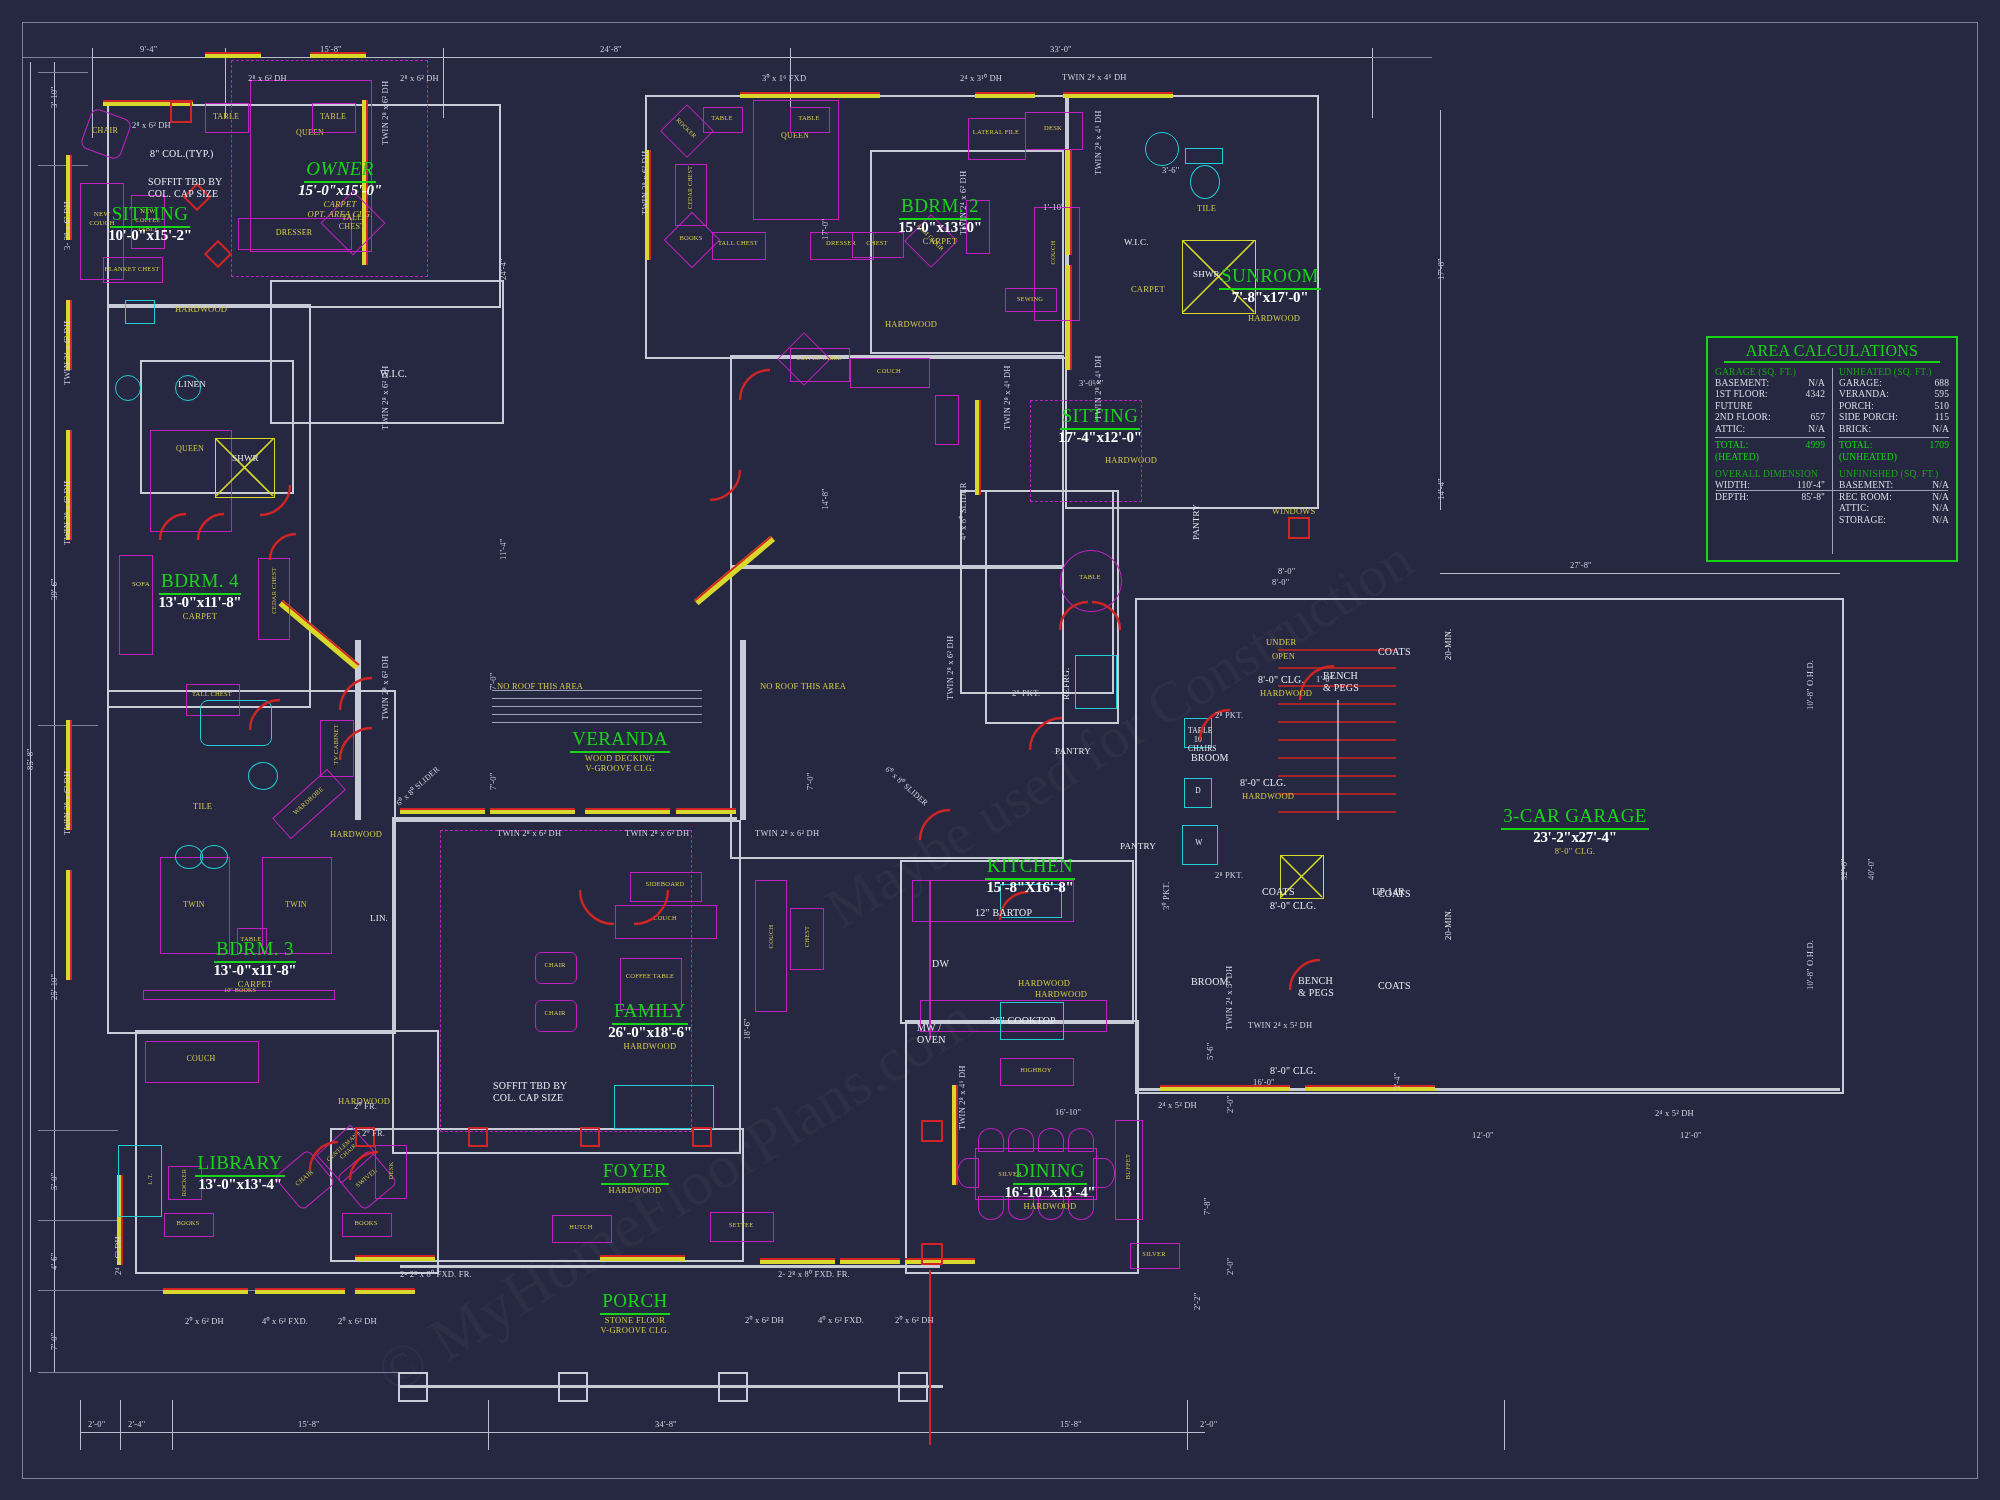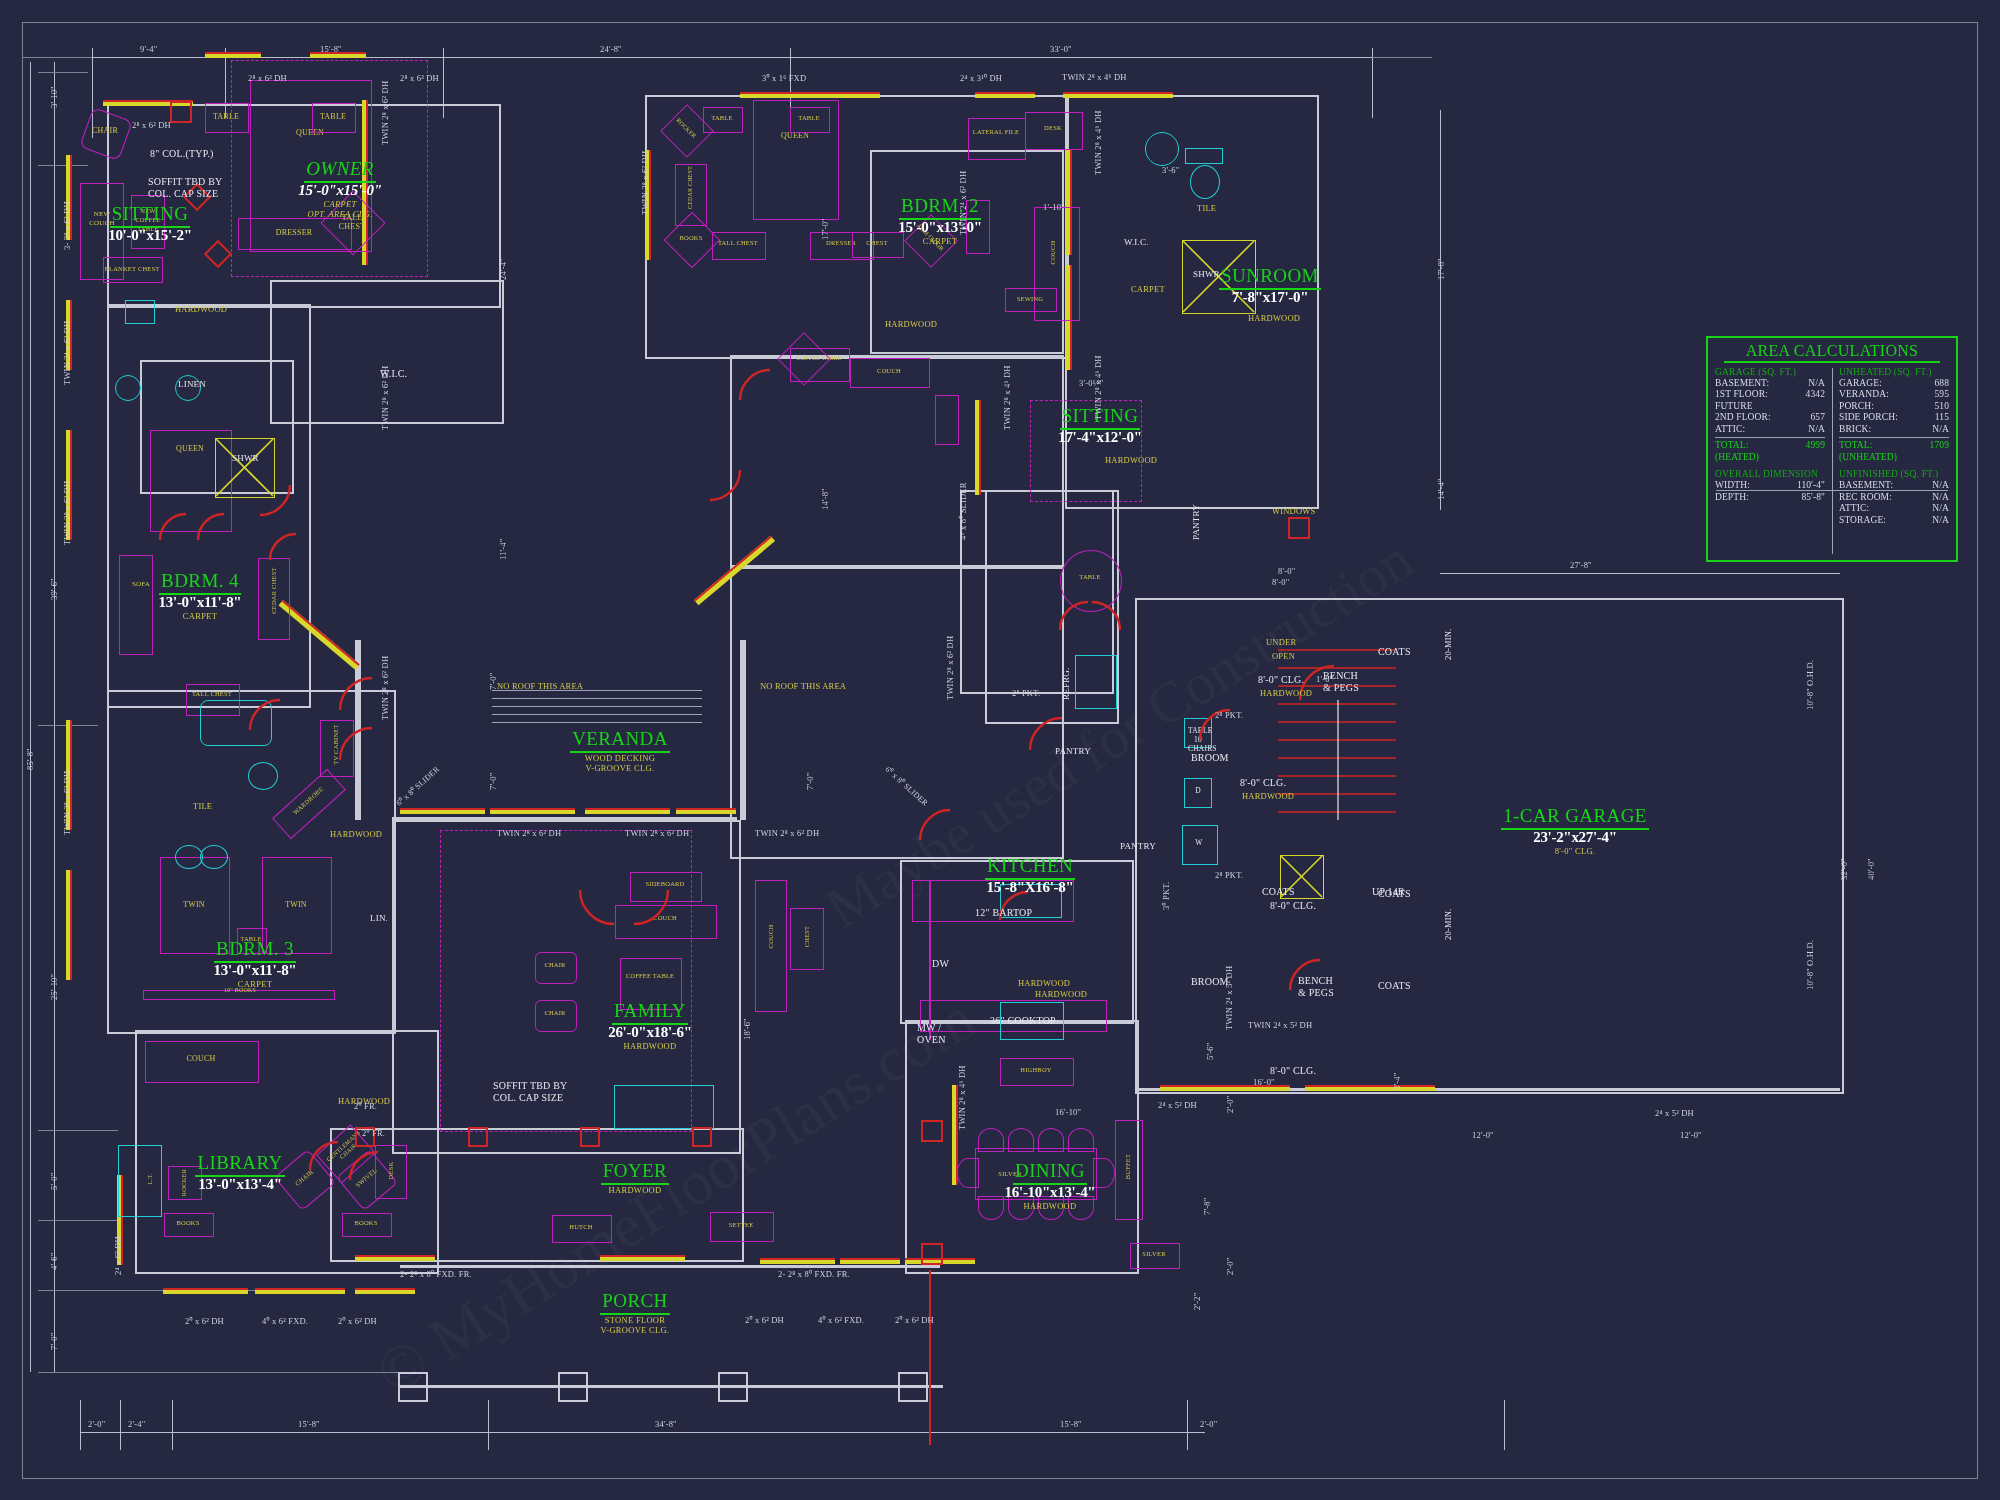--- a/index.html
+++ b/index.html
@@ -523,21 +523,21 @@
   </div>
   <div class="note y" style="left:1018px;top:977px;">HARDWOOD</div>
 
   <div class="room" style="left:965px;top:1160px;width:170px;">
     <span class="nm">DINING</span>
     <span class="sz">16'-10"x13'-4"</span>
     <span class="sub">HARDWOOD</span>
   </div>
 
   <div class="room" style="left:1465px;top:805px;width:220px;">
-    <span class="nm">1-CAR GARAGE</span>
+    <span class="nm">3-CAR GARAGE</span>
     <span class="sz">23'-2"x27'-4"</span>
     <span class="sub">8'-0" CLG.</span>
   </div>
 
   <div class="room" style="left:540px;top:728px;width:160px;">
     <span class="nm">VERANDA</span>
     <span class="sub">WOOD DECKING</span>
     <span class="sub">V-GROOVE CLG.</span>
   </div>
 

